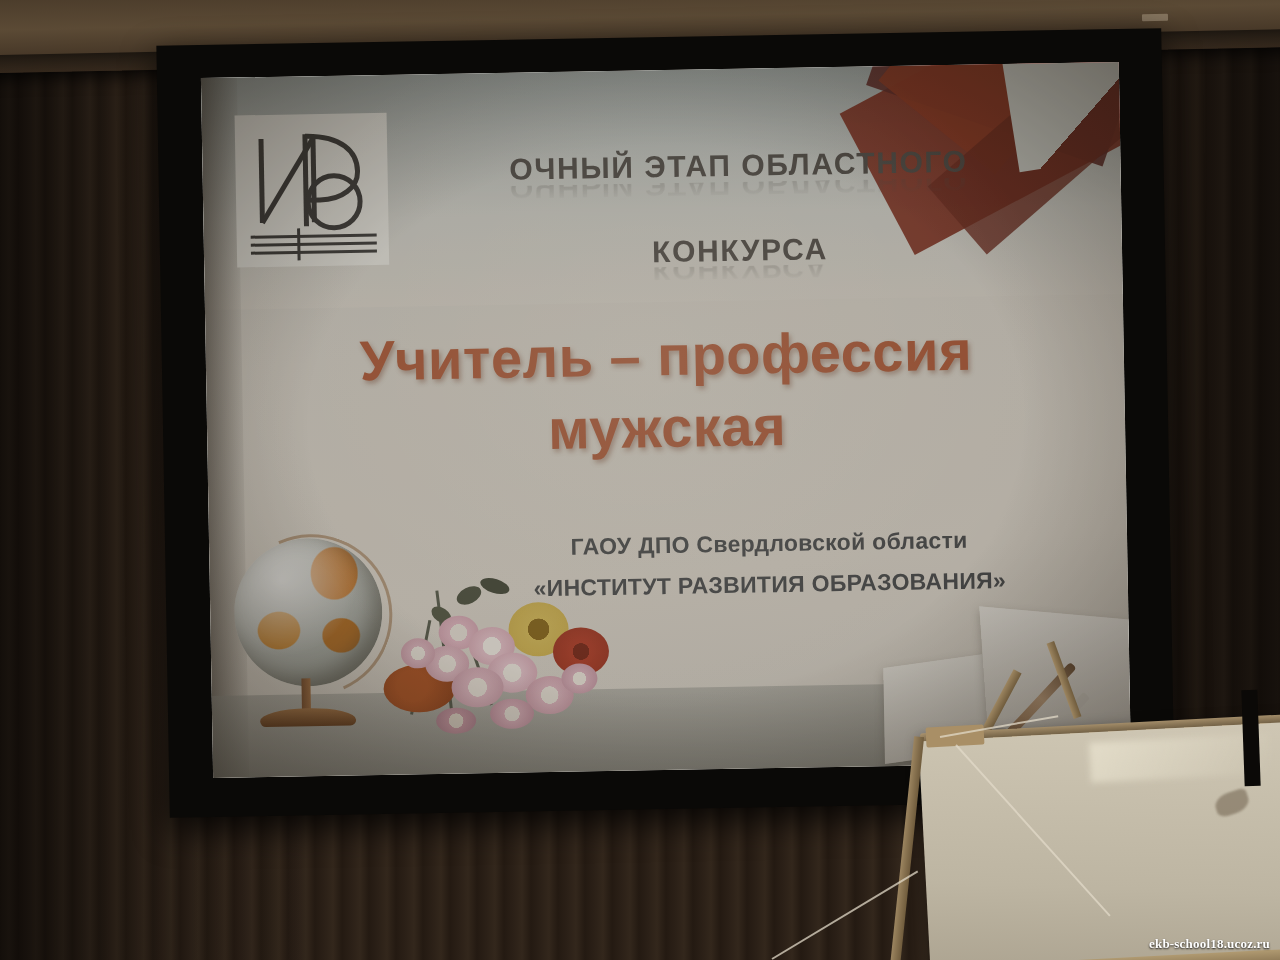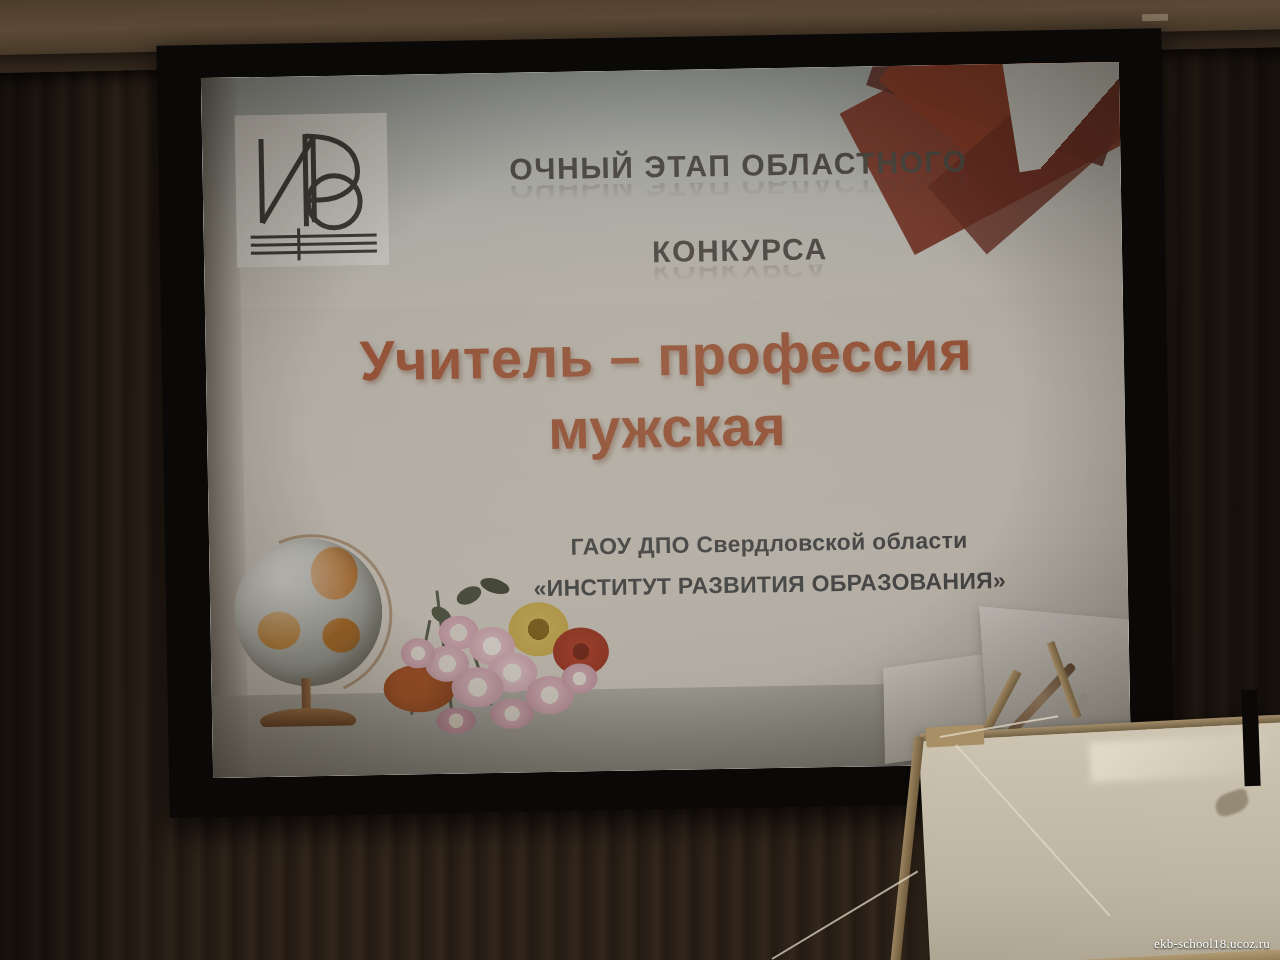--- a/index.html
+++ b/index.html
@@ -162,21 +162,21 @@
     transform:rotate(-3deg);filter:blur(3px);}
   .chart-smudge{position:absolute;left:455px;top:92px;width:34px;height:22px;
     background:rgba(90,75,55,.45);border-radius:50% 20% 50% 30%;transform:rotate(-18deg);
     filter:blur(1px);}
 
   
   .dark-slot{position:absolute;left:1243px;top:690px;width:16px;height:96px;
     background:#0b0907;transform:rotate(-2deg);}
 
   
-  #watermark{position:absolute;right:10px;bottom:8px;color:#fff;font-weight:400;
+  #watermark{position:absolute;right:10px;bottom:8px;color:#fff;font-weight:700;
     font-size:13px;letter-spacing:.2px;font-family:"Liberation Serif",serif;
     text-shadow:0 1px 2px rgba(0,0,0,.9);}
 </style>
 </head>
 <body>
 
 <div id="scene">
 
   <div class="wall"></div>
   <div class="valance"></div>

